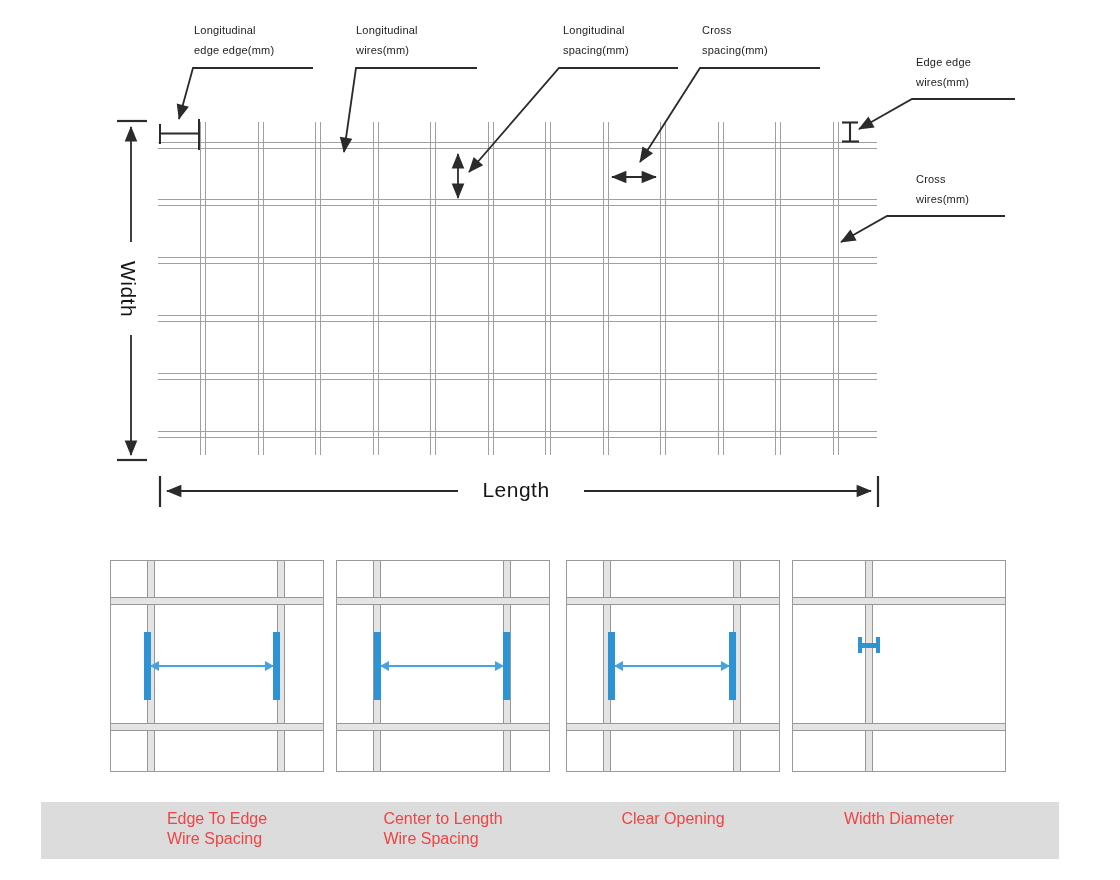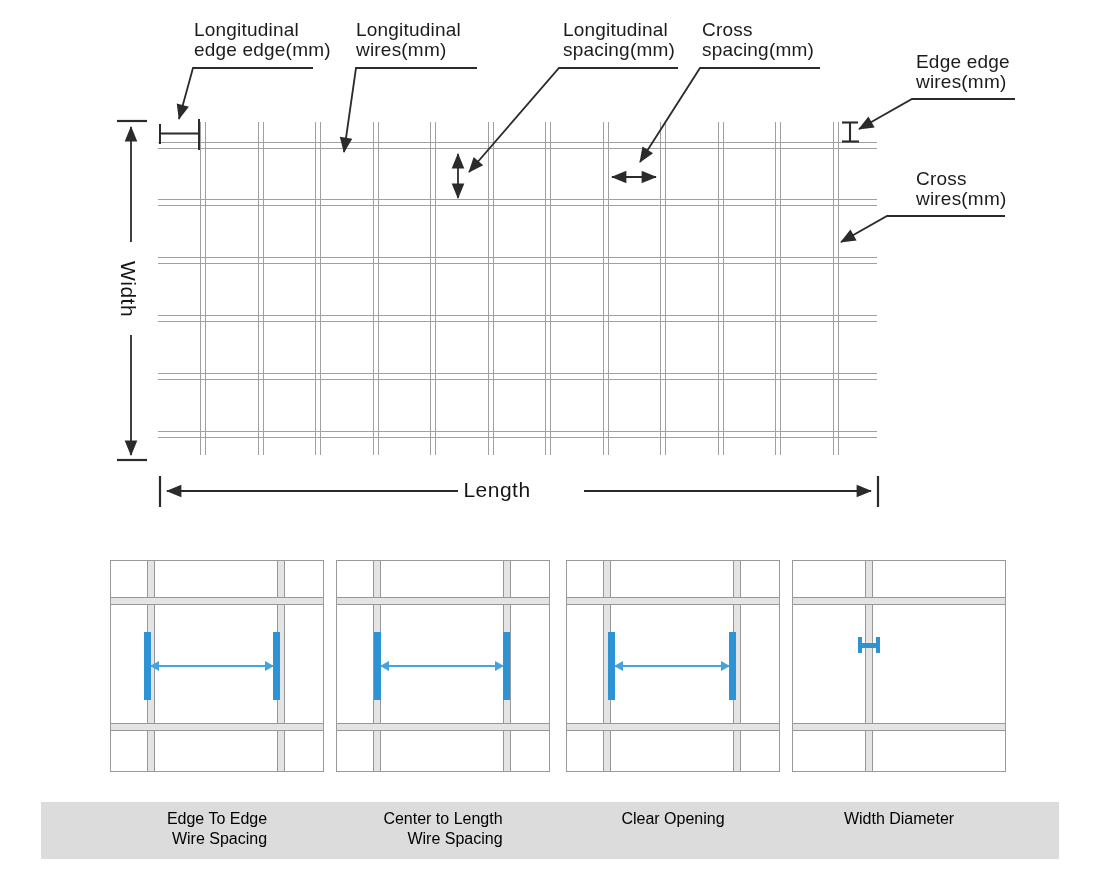--- a/index.html
+++ b/index.html
@@ -10,28 +10,28 @@
     --blue:#2e93d4;
     --blue-arrow:#45a4dd;
     --caption-bg:#dcdcdc;
   }
   html,body{margin:0;padding:0;background:#ffffff;}
   body{font-family:"Liberation Sans", sans-serif;color:#1f1f1f;}
   #canvas{position:relative;width:1120px;height:880px;background:#fff;overflow:hidden;}
 
   
   #overlay{position:absolute;left:0;top:0;width:1120px;height:560px;pointer-events:none;}
-  .callout{position:absolute;font-size:19px;line-height:20px;letter-spacing:.2px;color:#1c1c1c;white-space:nowrap;}
+  .callout{position:absolute;font-size:11px;line-height:20px;letter-spacing:.2px;color:#1c1c1c;white-space:nowrap;}
   .callout span{display:block;}
   #mesh{position:absolute;left:0;top:0;width:1120px;height:560px;}
   .lwire{position:absolute;width:6px;background:transparent;border-left:1.7px solid var(--wire);border-right:1.7px solid var(--wire);box-sizing:border-box;}
   .cwire{position:absolute;height:7px;background:transparent;border-top:1.7px solid var(--wire);border-bottom:1.7px solid var(--wire);box-sizing:border-box;}
   .dim-text{position:absolute;font-size:21px;color:#161616;letter-spacing:.5px;}
   #width-label{left:128px;top:289px;transform:translate(-50%,-50%) rotate(90deg);transform-origin:center;}
-  #length-label{left:497px;top:490px;transform:translate(-50%,-50%);}
+  #length-label{left:516px;top:490px;transform:translate(-50%,-50%);}
 
   
   .panel{position:absolute;top:560px;width:214px;height:212px;border:1.6px solid #9a9a9a;box-sizing:border-box;background:#fff;}
   .vw{position:absolute;top:0;bottom:0;width:8px;background:var(--wire-fill);border-left:1.5px solid var(--wire-edge);border-right:1.5px solid var(--wire-edge);box-sizing:border-box;}
   .hw{position:absolute;left:0;right:0;height:8px;background:var(--wire-fill);border-top:1.5px solid var(--wire-edge);border-bottom:1.5px solid var(--wire-edge);box-sizing:border-box;}
   .v1{left:calc(19% - 4px);} .v2{left:calc(80% - 4px);} .vc{left:calc(36% - 4px);}
   .h1{top:calc(19% - 4px);} .h2{top:calc(79% - 4px);}
   .mbar{position:absolute;width:7px;height:68px;top:calc(50% - 34px);background:var(--blue);}
   .p-edge .bar-l{left:calc(19% - 7.5px);} .p-edge .bar-r{left:calc(80% - 7.5px);}
   .p-center .bar-l{left:calc(19% - 3.5px);} .p-center .bar-r{left:calc(80% - 3.5px);}
@@ -43,21 +43,21 @@
   .m-arrow::before{content:"";position:absolute;left:-1px;top:-4px;width:0;height:0;
     border-style:solid;border-width:5px 9px 5px 0;border-color:transparent var(--blue-arrow) transparent transparent;}
   .m-arrow::after{content:"";position:absolute;right:-1px;top:-4px;width:0;height:0;
     border-style:solid;border-width:5px 0 5px 9px;border-color:transparent transparent transparent var(--blue-arrow);}
   .dia-bar{position:absolute;width:4px;height:16px;top:calc(40% - 8px);background:var(--blue);}
   .dia-bar.l{left:calc(36% - 11px);} .dia-bar.r{left:calc(36% + 7px);}
   .dia-link{position:absolute;width:18px;height:5px;top:calc(40% - 2.5px);left:calc(36% - 9px);background:var(--blue);}
 
   
   #caption-strip{position:absolute;left:41px;top:802px;width:1018px;height:57px;background:var(--caption-bg);}
-  .caption{position:absolute;top:809px;transform:translateX(-50%);text-align:right;font-size:16px;line-height:20px;color:#000000;white-space:nowrap;}
+  .caption{position:absolute;top:809px;transform:translateX(-50%);text-align:left;font-size:16px;line-height:20px;color:#ef4444;white-space:nowrap;}
   .caption span{display:block;}
 </style>
 </head>
 <body>
 
 <div id="canvas">
 
   <div id="mesh">
       <div class="cwire" style="top: 141.5px; left: 158px; width: 719px;"></div>
       <div class="cwire" style="top: 199.3px; left: 158px; width: 719px;"></div>

